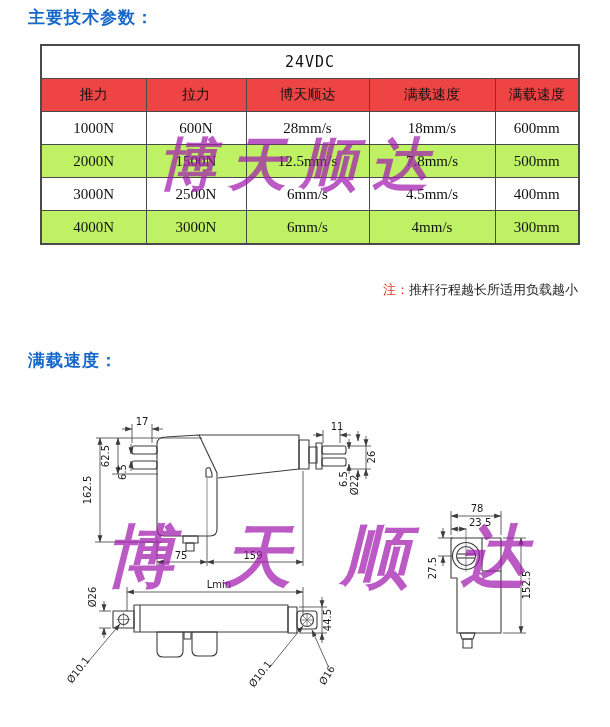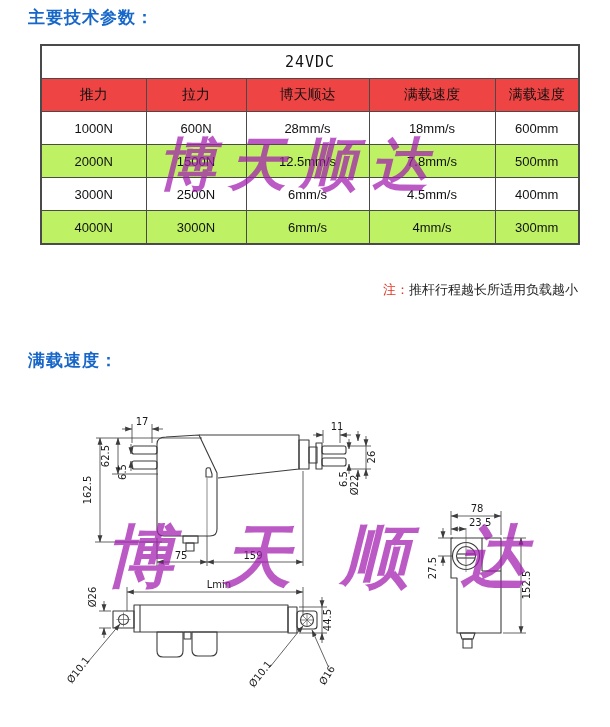--- a/index.html
+++ b/index.html
@@ -7,21 +7,21 @@
        font-family:"Liberation Sans",sans-serif;}
   .sec-title{position:absolute;left:28px;font-size:17px;font-weight:bold;color:#1767c9;letter-spacing:1px;}
   #title-params{top:6px;}
   #title-dims{top:349px;}
   table.spec{position:absolute;left:40px;top:44px;border-collapse:collapse;table-layout:fixed;
              border:2px solid #4a4a4a;z-index:1;}
   table.spec td{border:1px solid #4a4a4a;text-align:center;vertical-align:middle;
                 height:32px;padding:0;color:#111;overflow:hidden;}
   td.voltage{font-family:"DejaVu Sans Mono",monospace;font-size:15px;background:#fff;letter-spacing:1px;}
   tr.cols td{background:#ef4444;font-size:14px;}
-  tr.data td{font-family:Liberation Sans, sans-serif;font-size:13px;background:#fff;margin-top:12px;}
+  tr.data td{font-family:Liberation Serif, serif;font-size:15px;background:#fff;margin-top:12px;}
   tr.data.stripe td{background:#bef264;}
   .note{position:absolute;top:281px;right:32px;font-size:13px;color:#222;z-index:1;}
   .note .pre{color:#e03422;}
   .watermark{position:absolute;z-index:3;color:#a21caf;opacity:.72;font-weight:bold;font-style:italic;
              white-space:nowrap;pointer-events:none;line-height:1;text-align:right;}
   #wm-table{left:158px;top:136px;font-size:57px;letter-spacing:14px;}
   #wm-drawing{left:105px;top:522px;font-size:68px;letter-spacing:50px;}
   #drawing-svg{position:absolute;left:0;top:380px;z-index:2;}
   .out{fill:none;stroke:#3c3c3c;stroke-width:1.1;stroke-linejoin:round;}
   .thin{fill:none;stroke:#5a5a5a;stroke-width:.7;}

